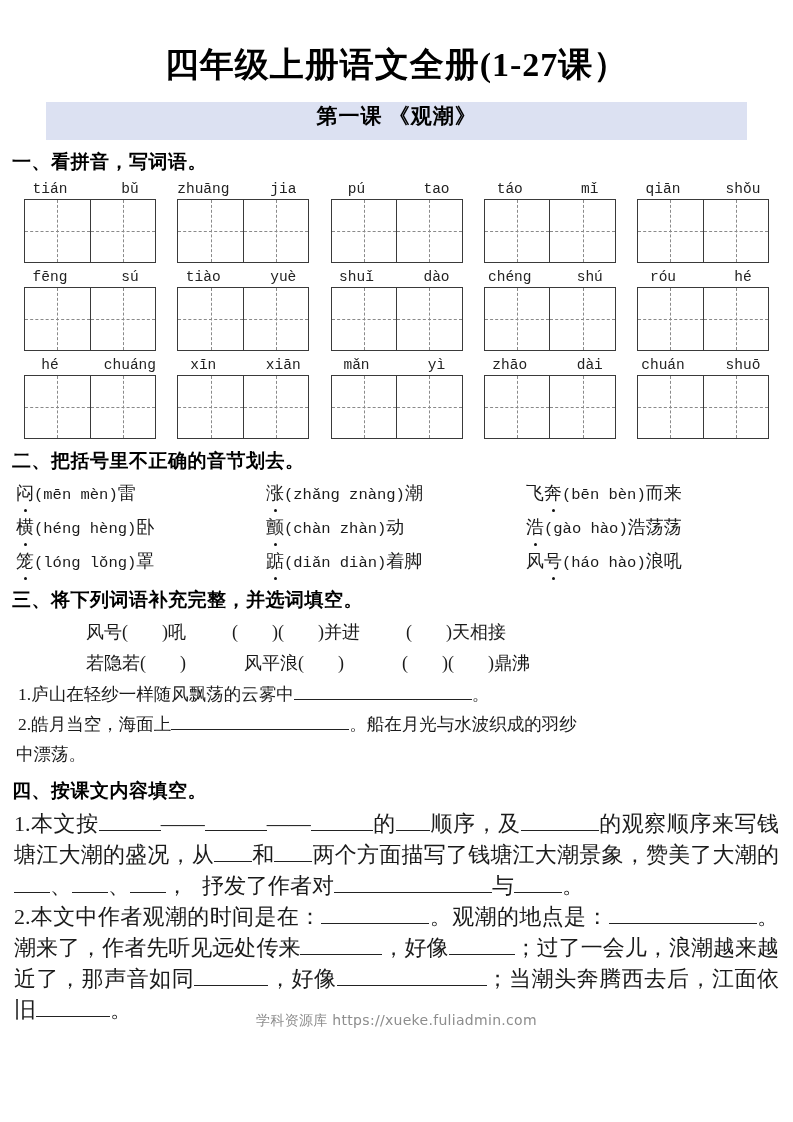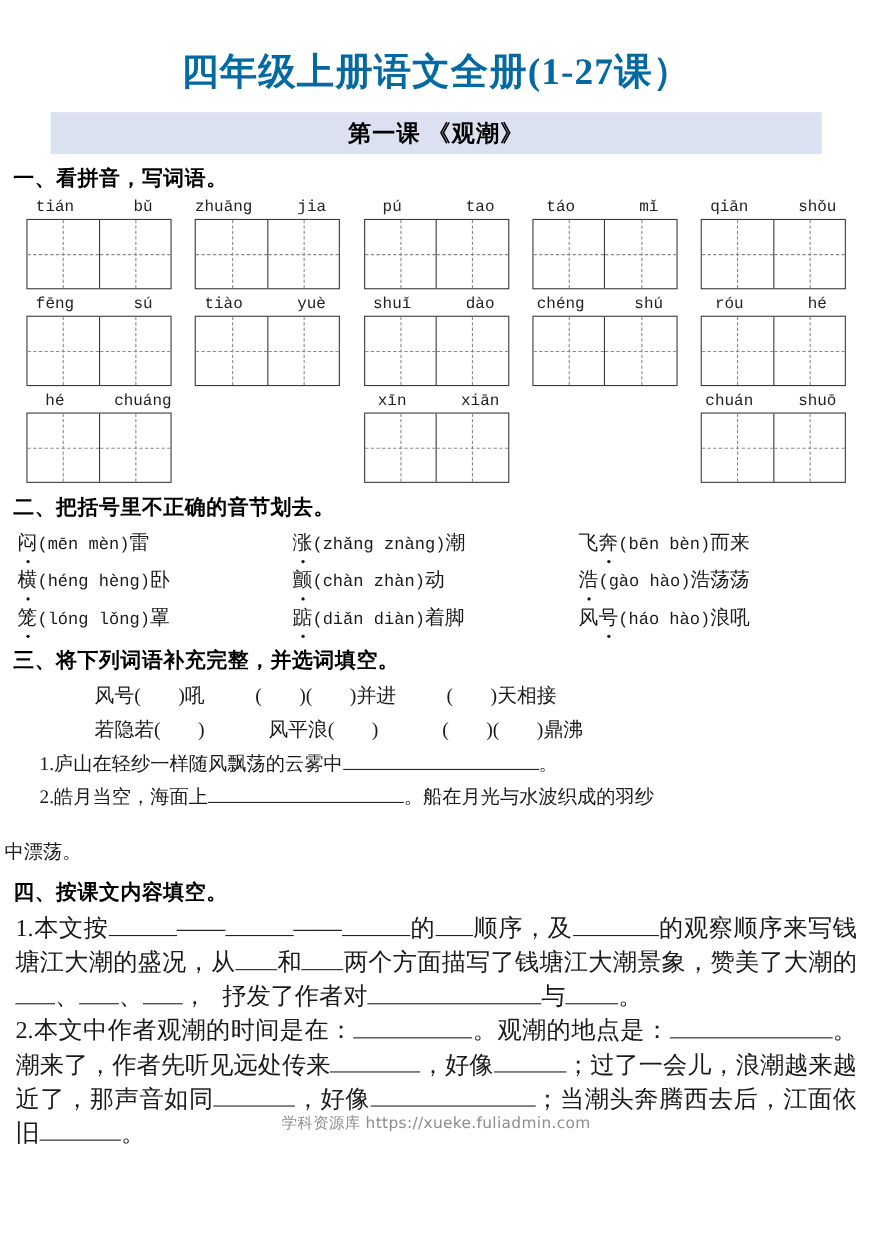--- a/index.html
+++ b/index.html
@@ -26,30 +26,30 @@
 
   
   .doc-title {
     text-align: center;
     font-family: "Liberation Serif", "DejaVu Serif", serif;
     font-size: 34px;
     font-weight: bold;
     letter-spacing: 1px;
     margin: 0;
     padding: 42px 0 14px 0;
-    color: #0369a1;
+    color: #000000;
   }
 
   
   .lesson-band {
     background: #dce1f2;
     height: 38px;
     margin: 0 46px 0 46px;
     display: flex;
-    align-items: center;
+    align-items: flex-start;
     justify-content: center;
   }
   .lesson-band-title {
     font-size: 21px;
     font-weight: bold;
     color: #000;
     letter-spacing: 1px;
   }
 
   
@@ -174,23 +174,23 @@
     line-height: 31px;
     white-space: nowrap;
   }
   .idiom-line .gap-sm { display: inline-block; width: 34px; }
   .idiom-line .gap-md { display: inline-block; width: 46px; }
   .idiom-line .gap-lg { display: inline-block; width: 58px; }
 
   .sent-line {
     font-size: 17.5px;
     line-height: 30px;
-    padding-left: 36px;
-  }
-  .sent-line.nohang { padding-left: 4px; margin-top: 20px; }
+    padding-left: 18px;
+  }
+  .sent-line.nohang { padding-left: 16px; }
   .blank {
     display: inline-block;
     border-bottom: 1.3px solid #222;
     vertical-align: baseline;
     height: 15px;
   }
 
   
   .para {
     font-size: 22px;
@@ -354,20 +354,40 @@
           <span>xīn</span>
           <span>xiān</span>
         </div>
         <div class="tian-box">
           <div class="tian-cell"></div>
           <div class="tian-cell"></div>
         </div>
       </div>
       <div class="pinyin-group">
         <div class="pinyin-labels">
+          <span>mǎn</span>
+          <span>yì</span>
+        </div>
+        <div class="tian-box">
+          <div class="tian-cell"></div>
+          <div class="tian-cell"></div>
+        </div>
+      </div>
+      <div class="pinyin-group">
+        <div class="pinyin-labels">
+          <span>zhāo</span>
+          <span>dài</span>
+        </div>
+        <div class="tian-box">
+          <div class="tian-cell"></div>
+          <div class="tian-cell"></div>
+        </div>
+      </div>
+      <div class="pinyin-group">
+        <div class="pinyin-labels">
           <span>chuán</span>
           <span>shuō</span>
         </div>
         <div class="tian-box">
           <div class="tian-cell"></div>
           <div class="tian-cell"></div>
         </div>
       </div>
     </div>
 

